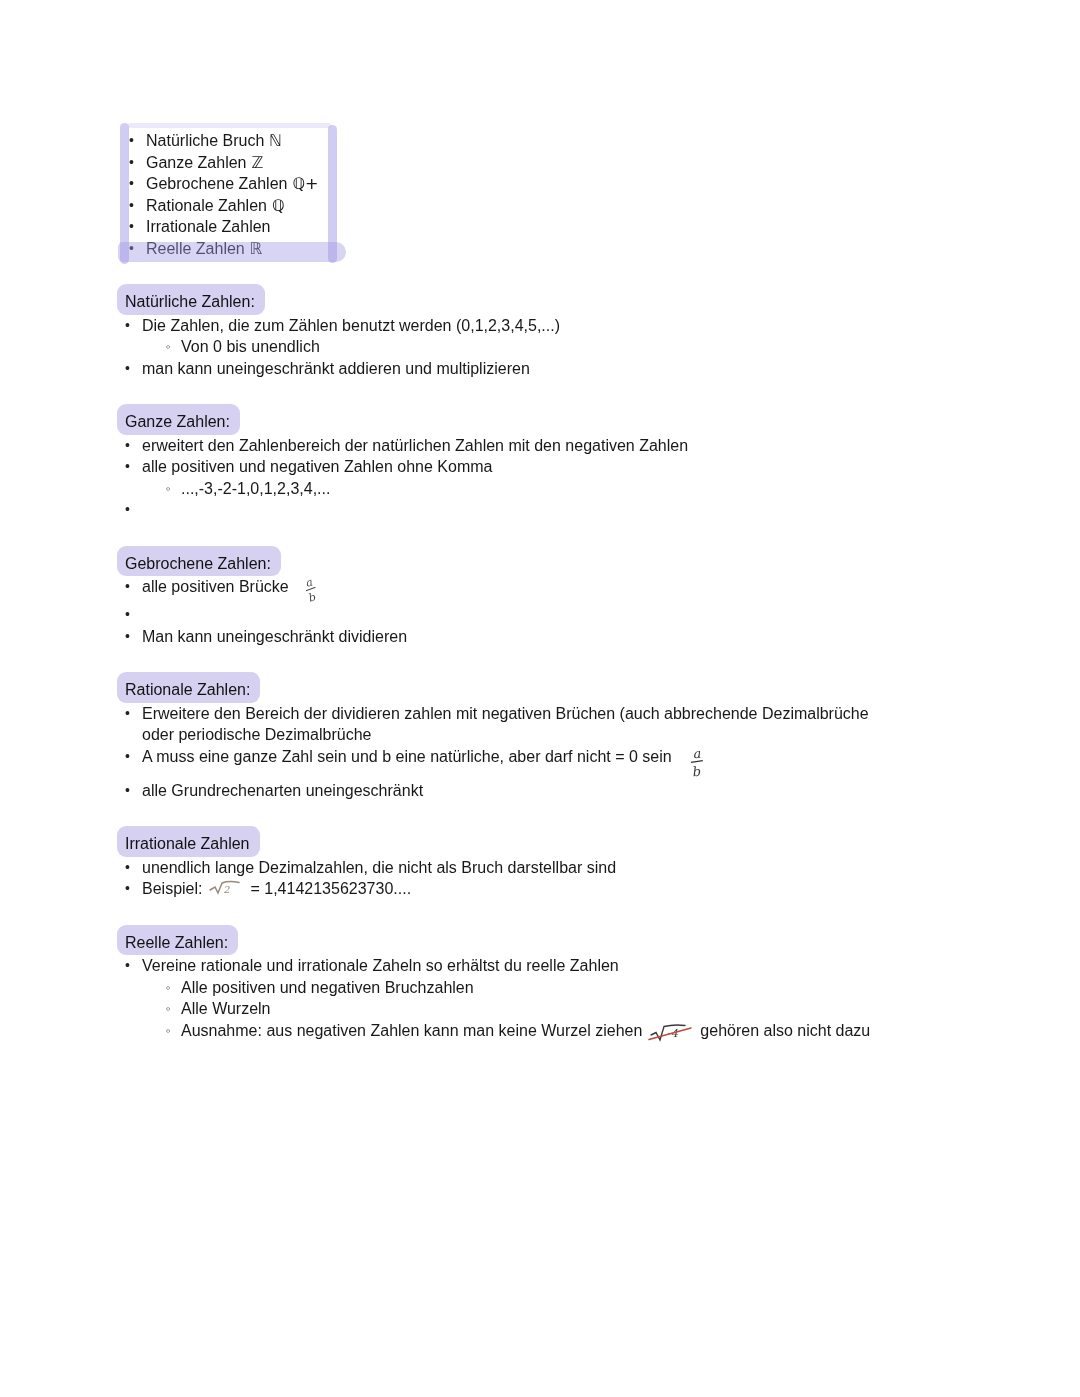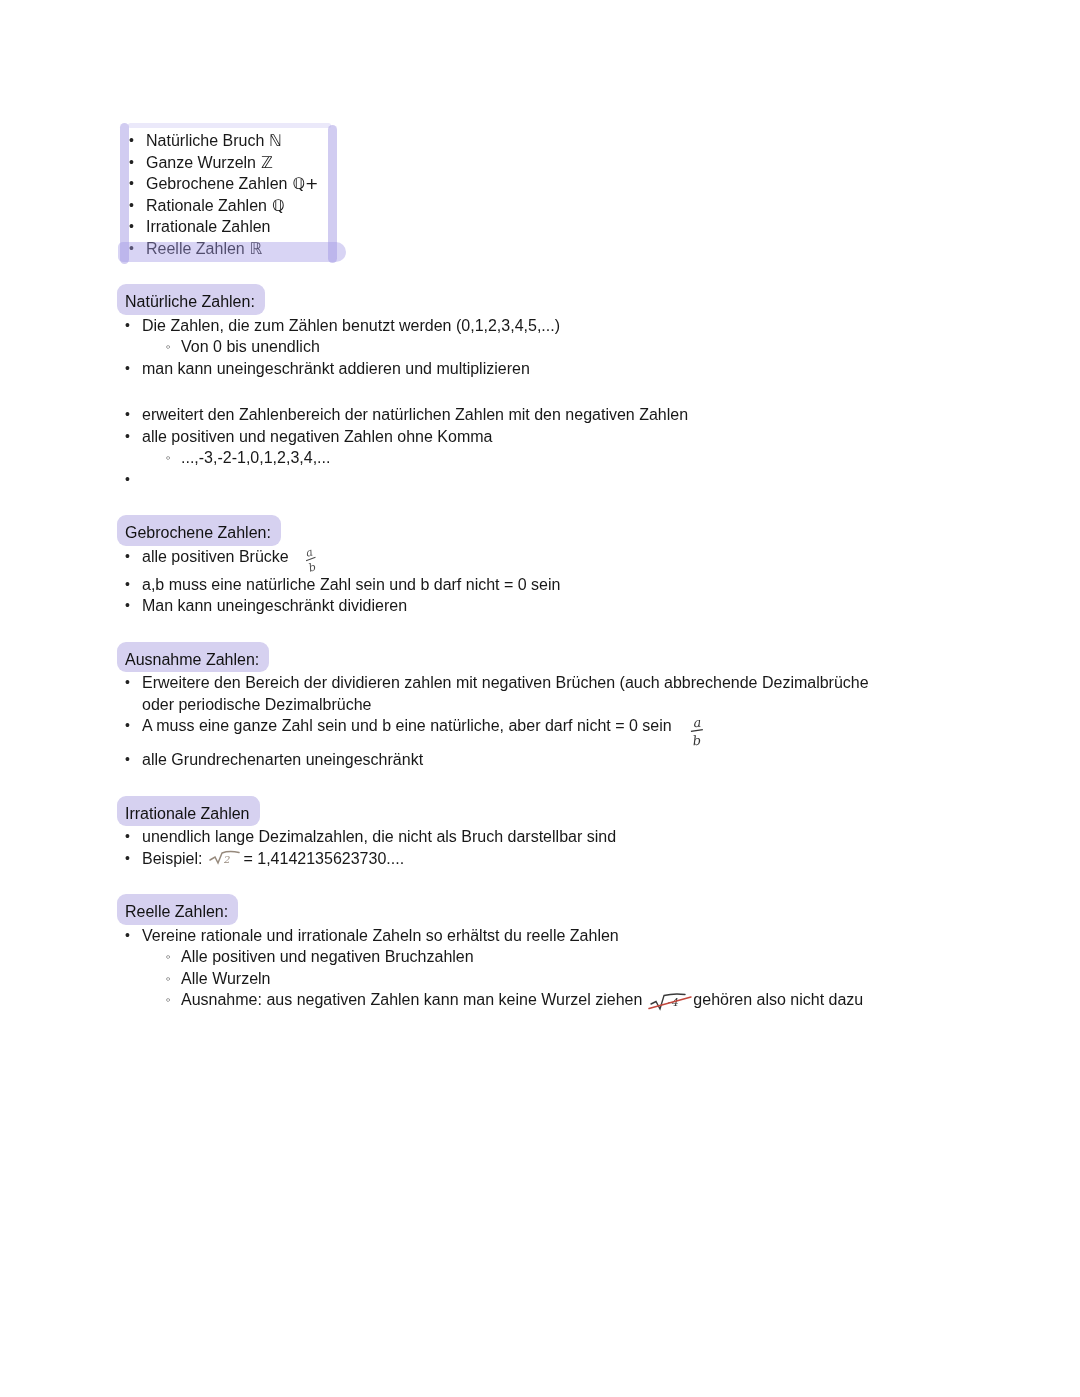--- a/index.html
+++ b/index.html
@@ -31,21 +31,21 @@
     display:inline-block;background:#d6d1f0;border-radius:9px;
     padding:7px 10px 2px 8px;color:#121212;
   }
   .b{display:flex;align-items:flex-start;}
   .m{flex:none;width:17px;color:#222;font-size:14px;}
   .sb{display:flex;align-items:flex-start;margin-left:41px;}
   .sb .m{width:15px;font-size:13px;color:#3a3a3a;}
   .t{color:#181818;}
   .t-wrap{max-width:742px;}
   .pre{margin-right:5px;text-align:right;}
-  .suf{}
+  .suf{margin-left:7px;}
 
   
   .hw-text{font-family:"DejaVu Serif",serif;font-style:italic;}
   .ann-frac-small{
     display:inline-block;margin-left:14px;vertical-align:4px;
     transform:rotate(-14deg);
   }
   .ann-frac{
     display:inline-block;margin-left:16px;vertical-align:-4px;
     transform:rotate(-4deg);
@@ -61,21 +61,21 @@
 
     
     <div class="ovbox">
       <div class="ovrow">
         <span class="m">•</span>
         <span class="t">Natürliche Bruch</span>
         <span class="sym">ℕ</span>
       </div>
       <div class="ovrow">
         <span class="m">•</span>
-        <span class="t">Ganze Wurzeln</span>
+        <span class="t">Ganze Zahlen</span>
         <span class="sym">ℤ</span>
       </div>
       <div class="ovrow">
         <span class="m">•</span>
         <span class="t">Gebrochene Zahlen</span>
         <span class="sym">ℚ+</span>
       </div>
       <div class="ovrow">
         <span class="m">•</span>
         <span class="t">Rationale Zahlen</span>
@@ -108,20 +108,21 @@
         <span class="t">Von 0 bis unendlich</span>
       </div>
       <div class="b">
         <span class="m">•</span>
         <span class="t">man kann uneingeschränkt addieren und multiplizieren</span>
       </div>
     </div>
 
     
     <div class="sec">
+      <div class="hwrap"><span class="h">Ganze Zahlen:</span></div>
       <div class="b">
         <span class="m">•</span>
         <span class="t">erweitert den Zahlenbereich der natürlichen Zahlen mit den negativen Zahlen</span>
       </div>
       <div class="b">
         <span class="m">•</span>
         <span class="t">alle positiven und negativen Zahlen ohne Komma</span>
       </div>
       <div class="sb">
         <span class="m">◦</span>
@@ -139,31 +140,30 @@
         <span class="m">•</span>
         <span class="t">alle positiven Brücke</span>
         <svg class="ann-frac-small" width="16" height="28" viewBox="0 0 16 28">
           <text class="hw-text" x="5" y="10" font-size="11" fill="#4a4a4a">a</text>
           <line x1="3" y1="13.5" x2="13" y2="12.5" stroke="#4a4a4a" stroke-width="1"></line>
           <text class="hw-text" x="4" y="25" font-size="11" fill="#4a4a4a">b</text>
         </svg>
       </div>
       <div class="b">
         <span class="m">•</span>
-        <span class="t">a,b muss eine natürliche Zahl sein und b darf nicht = 0 sein</span>
       </div>
       <div class="b">
         <span class="m">•</span>
         <span class="t">Man kann uneingeschränkt dividieren</span>
       </div>
     </div>
 
     
     <div class="sec">
-      <div class="hwrap"><span class="h">Ausnahme Zahlen:</span></div>
+      <div class="hwrap"><span class="h">Rationale Zahlen:</span></div>
       <div class="b">
         <span class="m">•</span>
         <span class="t t-wrap">Erweitere den Bereich der dividieren zahlen mit negativen Brüchen (auch abbrechende Dezimalbrüche oder periodische Dezimalbrüche</span>
       </div>
       <div class="b">
         <span class="m">•</span>
         <span class="t">A muss eine ganze Zahl sein und b eine natürliche, aber darf nicht = 0 sein</span>
         <svg class="ann-frac" width="18" height="34" viewBox="0 0 18 34">
           <text class="hw-text" x="6" y="12" font-size="13" fill="#333333">a</text>
           <line x1="3" y1="16" x2="15" y2="15" stroke="#333333" stroke-width="1.2"></line>

